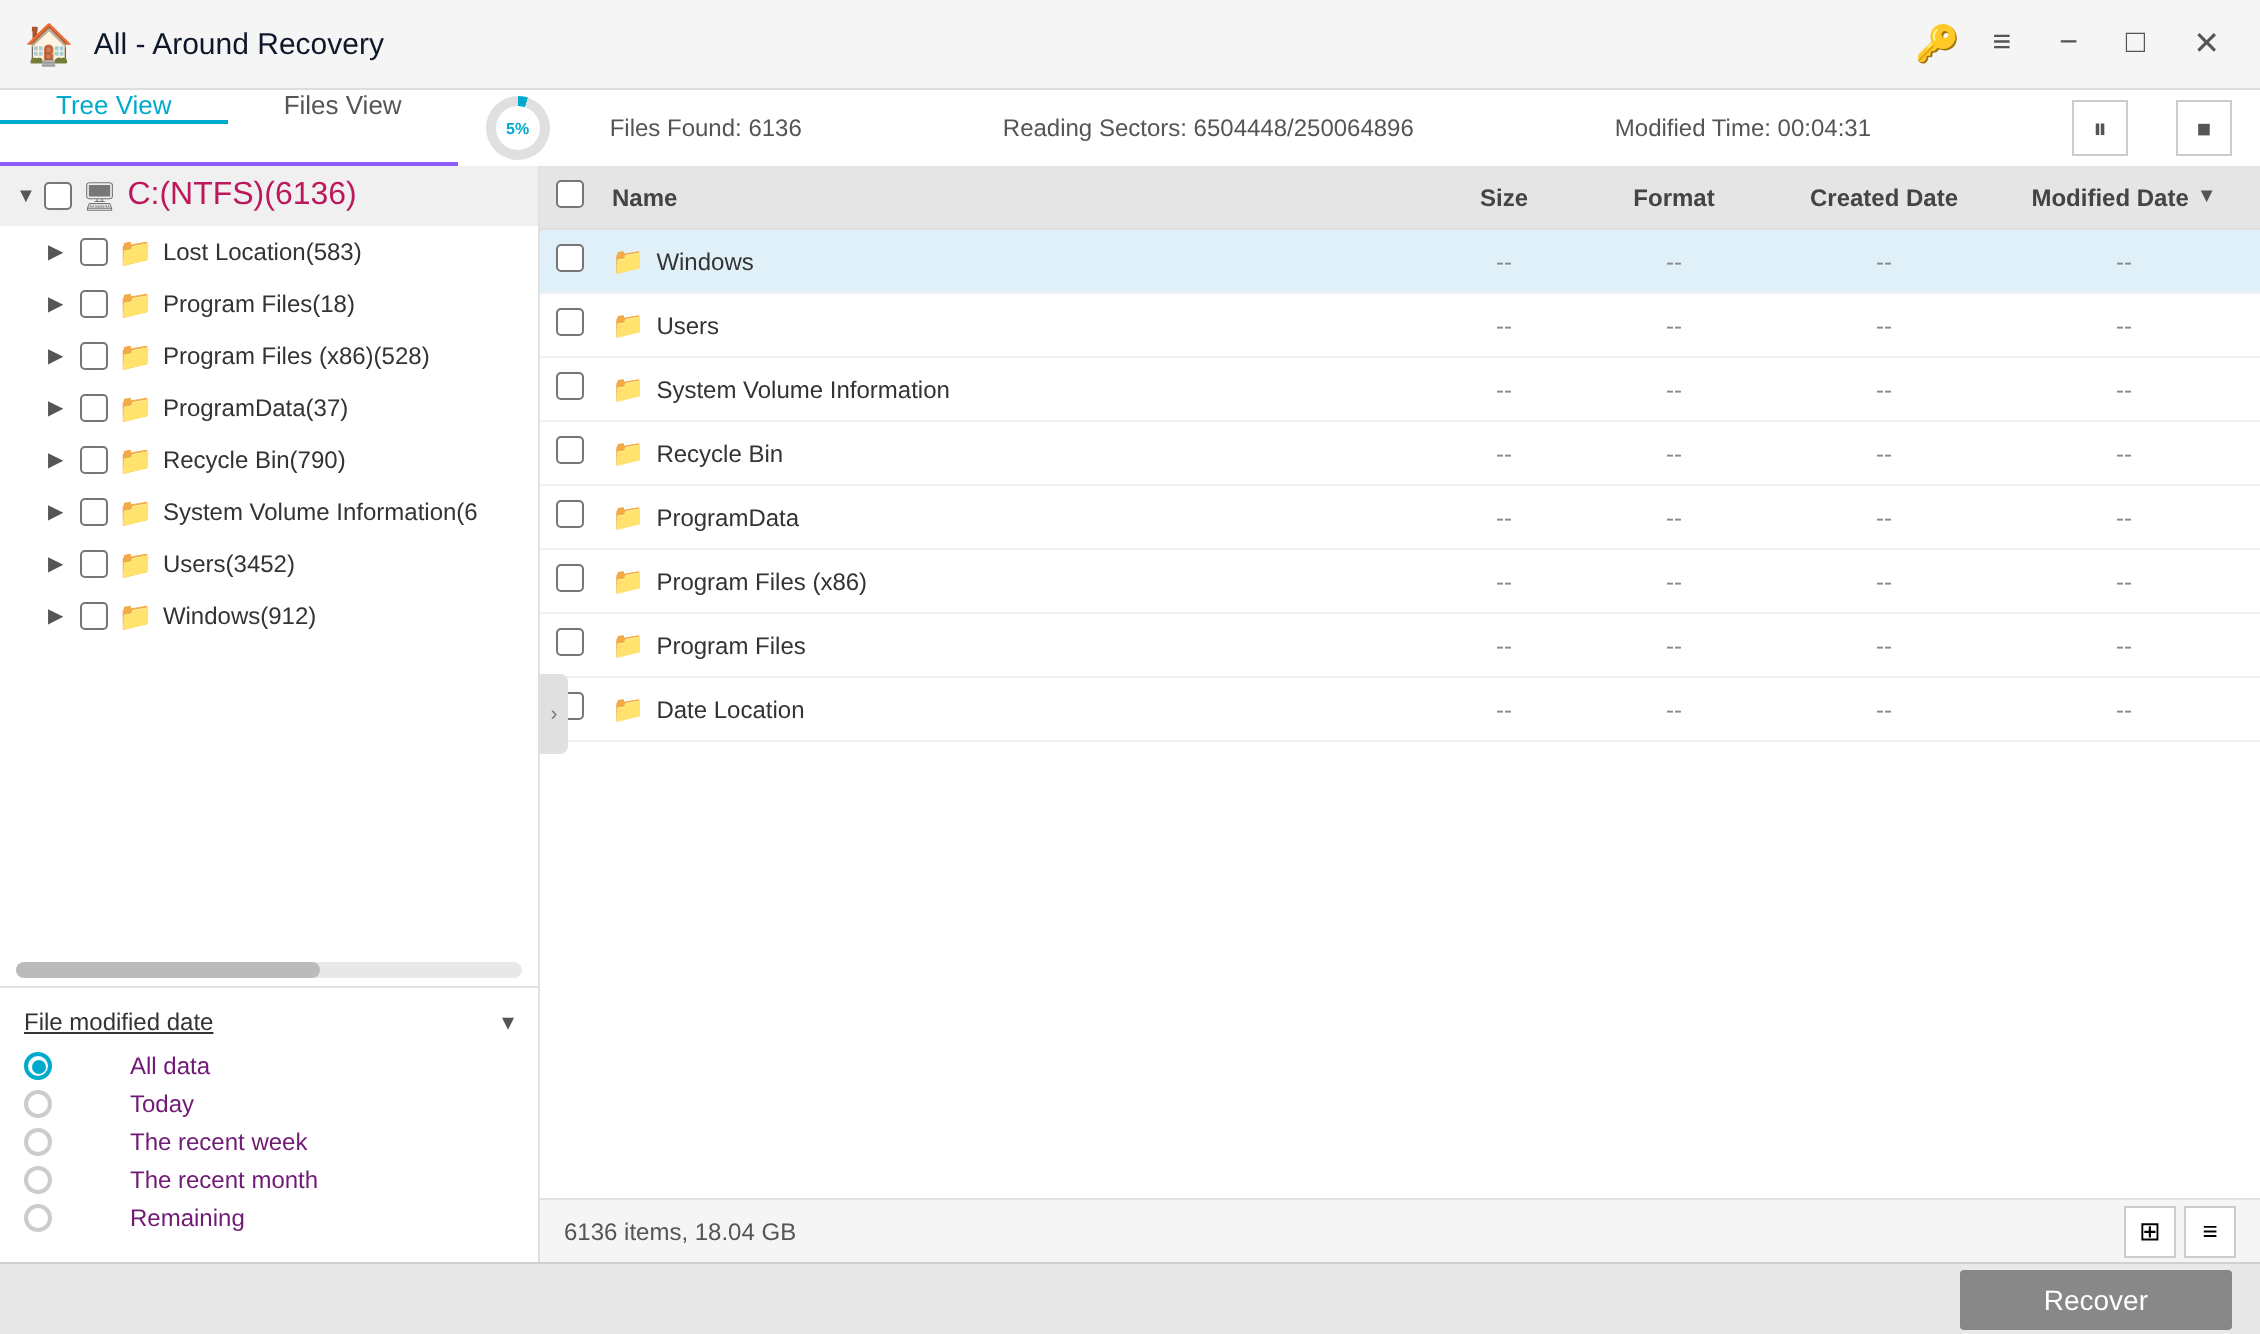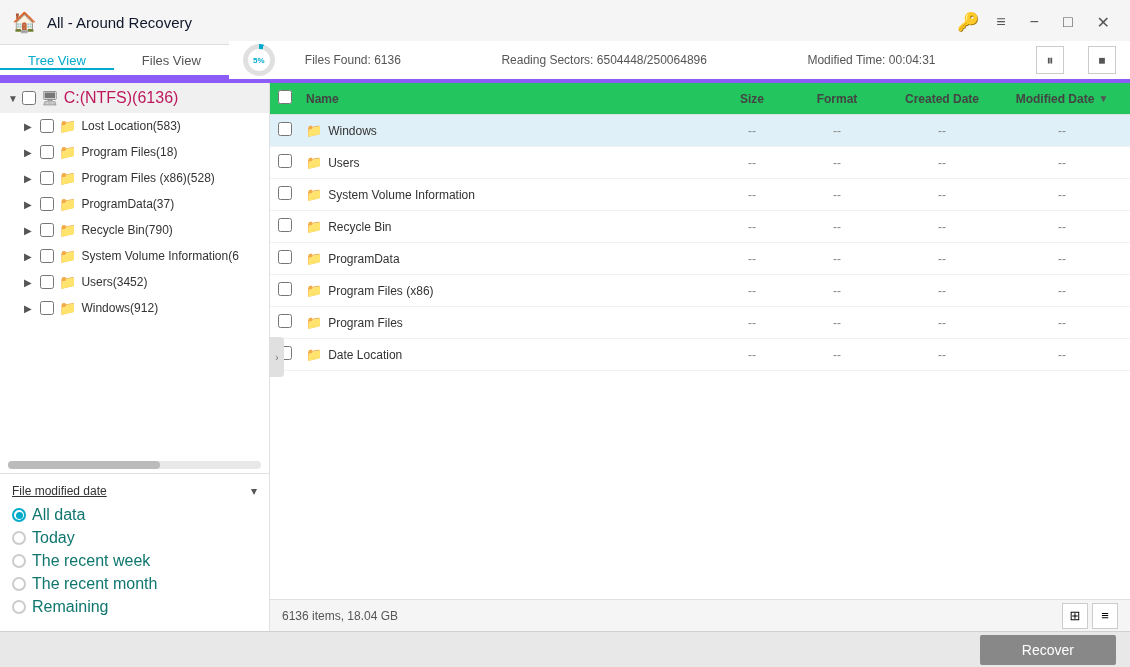--- a/index.html
+++ b/index.html
@@ -11,22 +11,22 @@
       padding: 0 12px; border-bottom: 1px solid #ddd;
     }
     .title-bar-icon { font-size: 20px; margin-right: 10px; color: #555; }
     .title-bar-title { font-size: 15px; color: #0f172a; flex: 1; }
     .title-bar-controls { display: flex; gap: 8px; align-items: center; }
     .title-bar-btn { background: none; border: none; cursor: pointer; color: #555; font-size: 16px; padding: 4px 8px; }
     .key-icon { color: #00aacc; font-size: 18px; }
 
     
     .tab-bar {
-      display: flex; align-items: center; background: #fff;
-      border-bottom: 8px solid #8b5cf6; height: 38px;
+      display: flex; align-items: flex-start; background: #fff;
+      border-bottom: 2px solid #8b5cf6; height: 38px;
     }
     .tab {
       padding: 0 28px; display: flex; align-items: center; cursor: pointer;
       font-size: 13px; color: #555; border-bottom: 2px solid transparent;
       margin-bottom: -2px;
     }
     .tab.active { color: #00aacc; border-bottom: 2px solid #00aacc; font-weight: 500; }
 
     
     .status-bar {
@@ -78,26 +78,26 @@
     .filter-header { display: flex; align-items: center; justify-content: space-between; margin-bottom: 8px; cursor: pointer; }
     .filter-title { font-size: 12px; color: #333; font-weight: 500; text-decoration: underline; }
     .filter-arrow { font-size: 12px; color: #555; }
     .radio-item { display: flex; align-items: center; gap: 6px; margin-bottom: 5px; cursor: pointer; }
     .radio-circle {
       width: 14px; height: 14px; border-radius: 50%; border: 2px solid #ccc;
       flex-shrink: 0; display: flex; align-items: center; justify-content: center;
     }
     .radio-circle.checked { border-color: #00aacc; }
     .radio-circle.checked::after { content: ''; width: 7px; height: 7px; border-radius: 50%; background: #00aacc; }
-    .radio-label { font-size: 16px; color: #0f766e; }
+    .radio-label { font-size: 12px; color: #701a75; margin-left: 33px; }
 
     
     .file-area { flex: 1; display: flex; flex-direction: column; background: #fff; }
     .file-table-header {
-      display: flex; align-items: center; background: #22c55e;
+      display: flex; align-items: center; background: #e5e5e5;
       border-bottom: 1px solid #e0e0e0; height: 32px; padding: 0 8px;
       font-weight: 600; font-size: 12px; color: #444;
     }
     .col-check { width: 28px; flex-shrink: 0; }
     .col-name { flex: 1; }
     .col-size { width: 80px; text-align: center; flex-shrink: 0; }
     .col-format { width: 90px; text-align: center; flex-shrink: 0; }
     .col-created { width: 120px; text-align: center; flex-shrink: 0; }
     .col-modified { width: 120px; text-align: center; flex-shrink: 0; display: flex; align-items: center; justify-content: center; gap: 4px; }
     .sort-icon { font-size: 10px; color: #555; }

